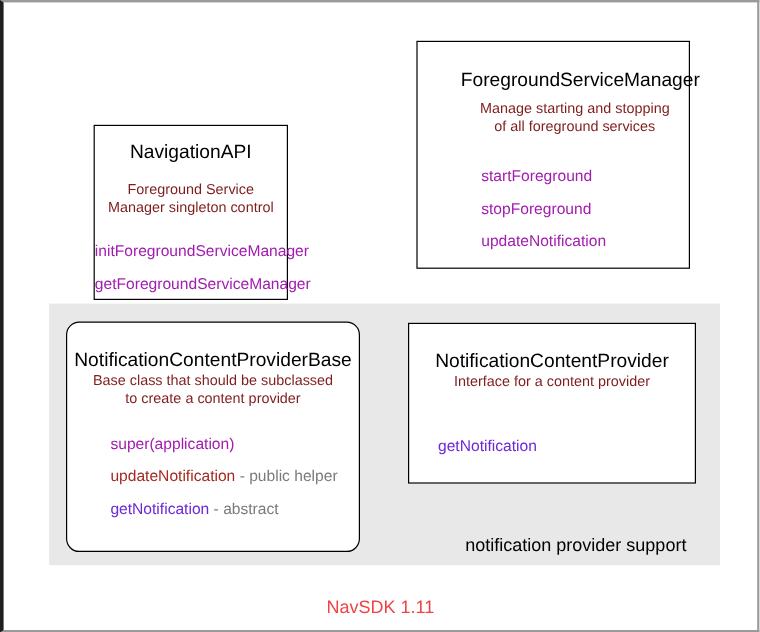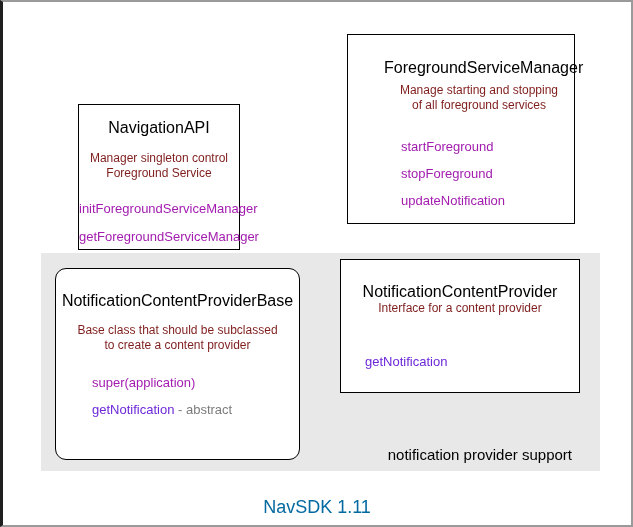--- a/index.html
+++ b/index.html
@@ -74,54 +74,54 @@
 
   
   #box-fsm { left: 344px; top: 32px; width: 228px; height: 190px; padding-left: 36px; }
   #box-fsm .class-title { margin-top: 24px; }
   #box-fsm .class-desc  { margin-top: 6px; }
   #box-fsm .methods     { margin-top: 27px; padding-left: 17px; text-align: left; }
 
   
   #box-ncpb { left: 52px; top: 266px; width: 245px; height: 192px; border-radius: 11px; }
   #box-ncpb .class-title { margin-top: 23px; }
-  #box-ncpb .class-desc  { margin-top: 13px; }
+  #box-ncpb .class-desc  { margin-top: 0; }
   #box-ncpb .methods     { margin-top: 23px; padding-left: 36px; text-align: left; }
 
   
-  #box-ncp { left: 337px; top: 257px; width: 240px; height: 134px; }
+  #box-ncp { left: 337px; top: 267px; width: 240px; height: 134px; }
   #box-ncp .class-title { margin-top: 23px; }
   #box-ncp .class-desc  { }
   #box-ncp .methods     { margin-top: 38px; padding-left: 24px; text-align: left; }
 
   .caption {
     position: absolute;
     left: 0;
     top: 496px;
     width: 100%;
     text-align: center;
-    font-size: 18px;
+    font-size: 15px;
     line-height: 18px;
-    color: #0369a1;
+    color: #ef4444;
   }
 </style>
 </head>
 <body>
 
 <div class="canvas">
 
   <div class="group-panel">
     <div class="group-label">notification provider support</div>
   </div>
 
   <div class="class-box" id="box-nav">
     <div class="class-title">NavigationAPI</div>
     <div class="class-desc">
+      <div>Foreground Service</div>
       <div>Manager singleton control</div>
-      <div>Foreground Service</div>
     </div>
     <div class="methods">
       <div class="method-line">
         <span data-color="green">initForegroundServiceManager</span>
       </div>
       <div class="method-line">
         <span data-color="green">getForegroundServiceManager</span>
       </div>
     </div>
   </div>
@@ -149,20 +149,23 @@
     <div class="class-title">NotificationContentProviderBase</div>
     <div class="class-desc">
       <div>Base class that should be subclassed</div>
       <div>to create a content provider</div>
     </div>
     <div class="methods">
       <div class="method-line">
         <span data-color="green">super(application)</span>
       </div>
       <div class="method-line">
+        <span data-color="red">updateNotification</span><span class="annotation"> - public helper</span>
+      </div>
+      <div class="method-line">
         <span data-color="blue">getNotification</span><span class="annotation"> - abstract</span>
       </div>
     </div>
   </div>
 
   <div class="class-box" id="box-ncp">
     <div class="class-title">NotificationContentProvider</div>
     <div class="class-desc">
       <div>Interface for a content provider</div>
     </div>

